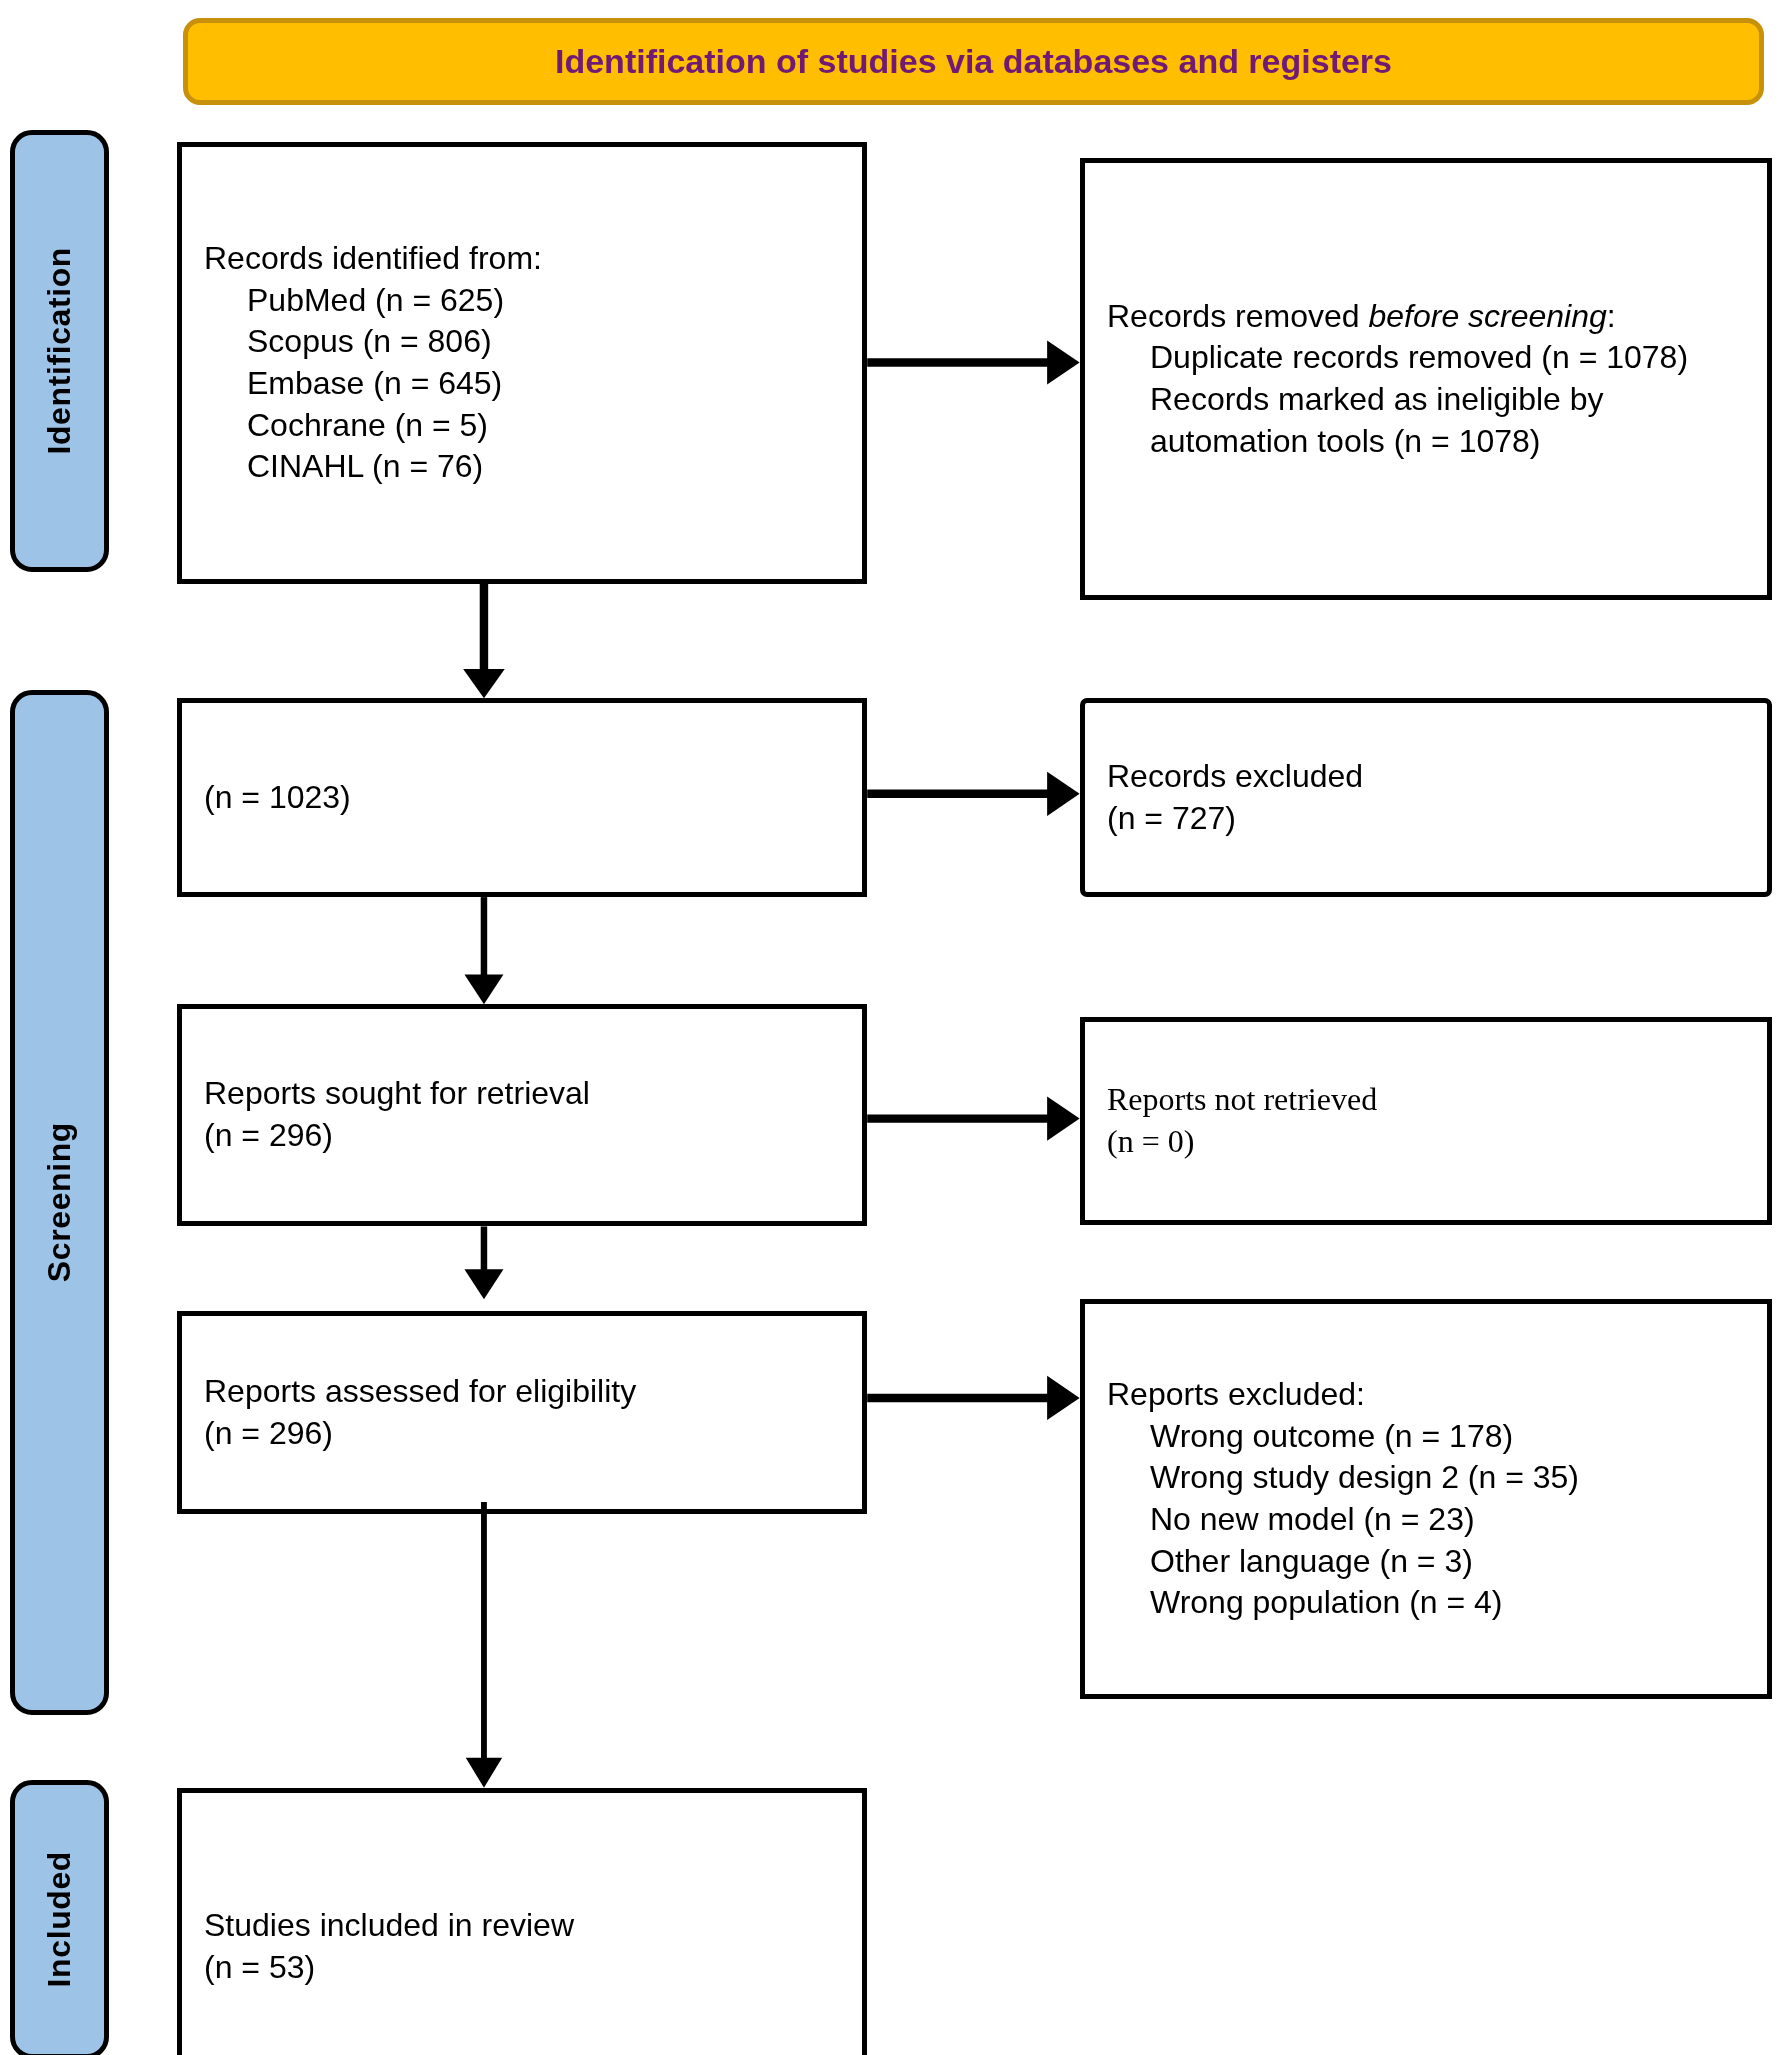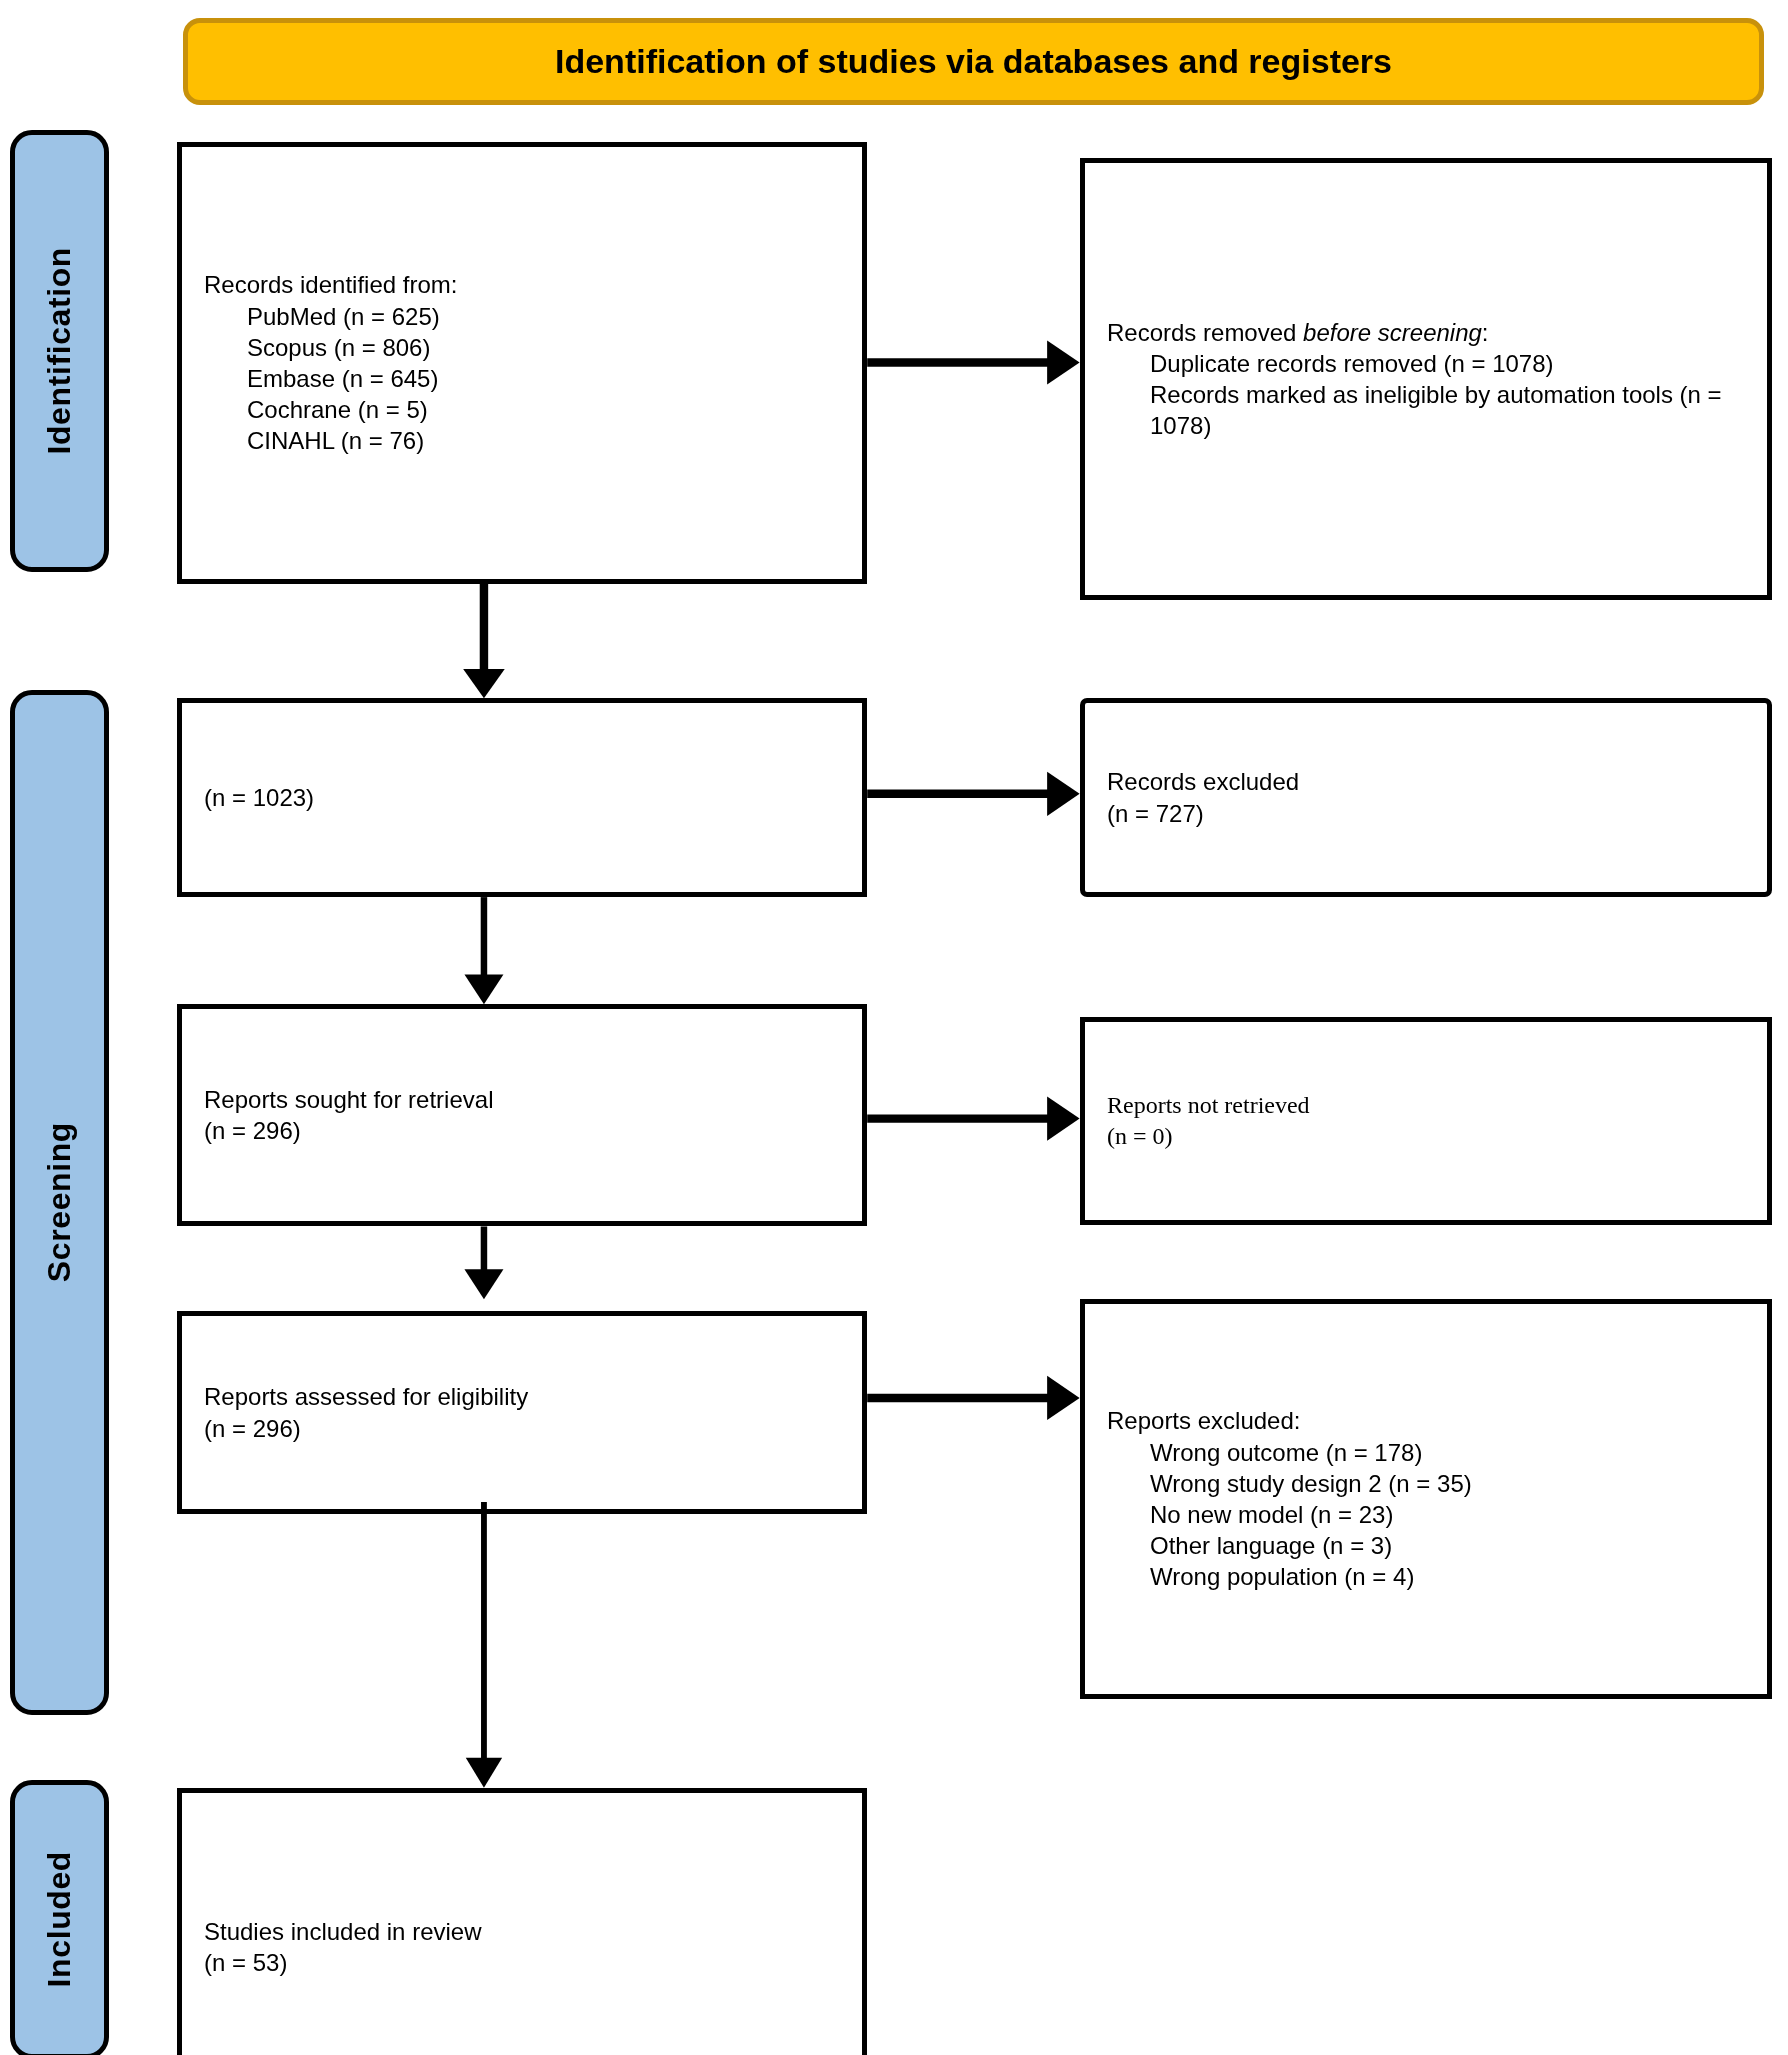--- a/index.html
+++ b/index.html
@@ -29,21 +29,21 @@
     border: 5.8px solid #C8910B;
     border-radius: 17px;
     box-sizing: border-box;
     display: flex;
     align-items: center;
     justify-content: center;
   }
   .banner-text {
     font-size: 34px;
     font-weight: bold;
-    color: #000000;
+    color: #701a75;
     letter-spacing: 0px;
     white-space: nowrap;
     text-align: center;
   }
 
   
   .stage-bar {
     position: absolute;
     background: #9DC3E6;
     border: 5.8px solid #000000;
@@ -68,21 +68,21 @@
     position: absolute;
     background: #ffffff;
     border: 5.2px solid #000000;
     box-sizing: border-box;
     display: flex;
     align-items: center;
   }
   .box-inner {
     width: 100%;
     padding: 0 22px;
-    font-size: 24px;
+    font-size: 32px;
     line-height: 1.30;
     color: #000000;
   }
   .sub {
     padding-left: 43px;
   }
   .ital {
     font-style: italic;
   }
 

